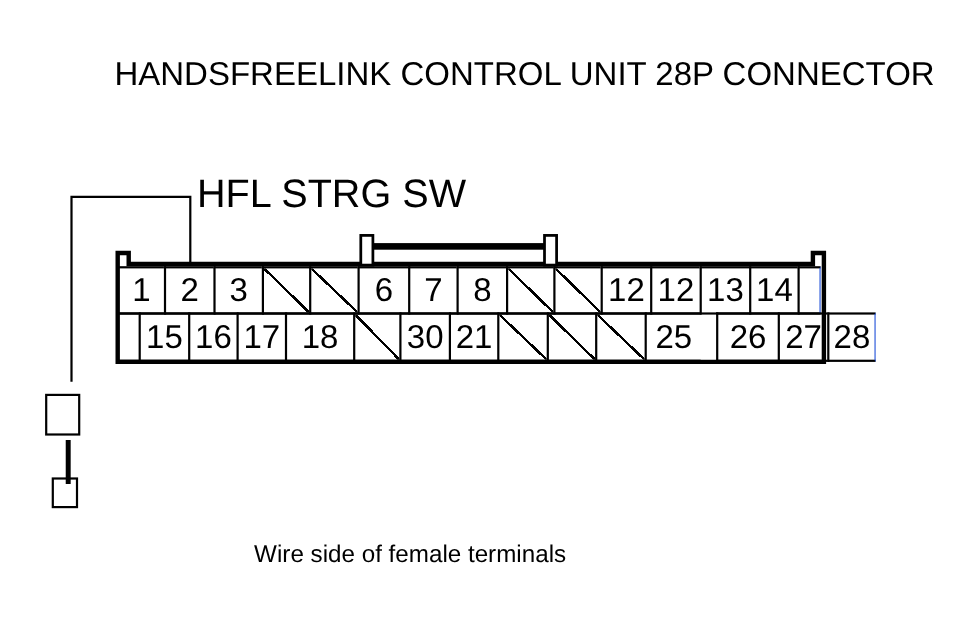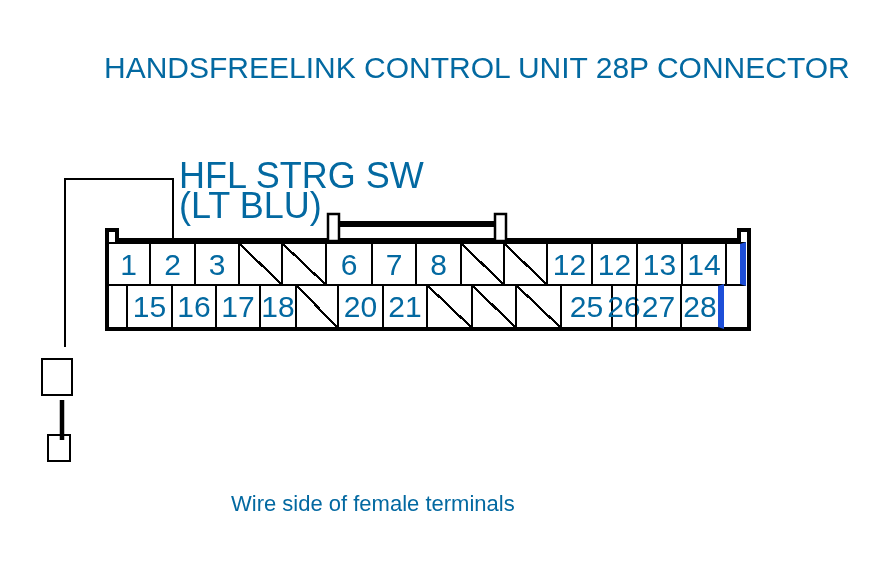--- a/index.html
+++ b/index.html
@@ -1,21 +1,21 @@
 <!DOCTYPE html>
 <html><head>
 <meta charset="utf-8">
 <style>
   html, body { margin: 0; padding: 0; background: #ffffff; }
   .canvas {
     position: relative;
     width: 880px;
     height: 580px;
     background: #ffffff;
-    color: #0369a1;
+    color: #000000;
     font-family: "Liberation Sans", "DejaVu Sans", sans-serif;
     overflow: hidden;
   }
   .art {
     position: absolute;
     left: 0; top: 0;
     width: 880px; height: 580px;
   }
   .title {
     position: absolute;
@@ -61,21 +61,21 @@
     border: 2px solid #000000;
     border-right: none;
     height: 100%;
     display: flex;
     align-items: center;
     justify-content: center;
     font-size: 30px;
     padding-top: 1px;
     background: transparent;
   }
-  .cell:last-child { border-right: 6px solid #1d4ed8; }
+  .cell:last-child { border-right: 1px solid #1d4ed8; }
   
   .cell.empty {
     background: linear-gradient(to top right,
       transparent calc(50% - 1.1px),
       #000000 calc(50% - 1.1px),
       #000000 calc(50% + 1.1px),
       transparent calc(50% + 1.1px));
   }
 </style>
 </head>
@@ -95,21 +95,20 @@
 
     <rect x="42" y="359" width="30" height="36" fill="#ffffff" stroke="#000000" stroke-width="2"></rect>
     <rect x="48" y="435" width="22" height="26" fill="#ffffff" stroke="#000000" stroke-width="2"></rect>
     <line x1="62" y1="400" x2="62" y2="440" stroke="#000000" stroke-width="4.5"></line>
   </svg>
 
   <div class="title">HANDSFREELINK CONTROL UNIT 28P CONNECTOR</div>
 
   <div class="wire-label">
     <div>HFL STRG SW</div>
-    <div>(LT BLU)</div>
   </div>
 
   <div class="pin-grid" id="connector-grid">
       <div class="pin-row row-0">
         <div class="cell pin" style="width: 43px;">1</div>
         <div class="cell pin" style="width: 45px;">2</div>
         <div class="cell pin" style="width: 44px;">3</div>
         <div class="cell empty" style="width: 43px;"></div>
         <div class="cell empty" style="width: 44px;"></div>
         <div class="cell pin" style="width: 46px;">6</div>
@@ -121,29 +120,29 @@
         <div class="cell pin" style="width: 45px;">12</div>
         <div class="cell pin" style="width: 45px;">13</div>
         <div class="cell pin" style="width: 44px;">14</div>
         <div class="cell blank" style="width: 21px;"></div>
       </div>
       <div class="pin-row row-1">
         <div class="cell blank" style="width: 20px;"></div>
         <div class="cell pin" style="width: 45px;">15</div>
         <div class="cell pin" style="width: 44px;">16</div>
         <div class="cell pin" style="width: 44px;">17</div>
-        <div class="cell pin" style="width: 36px;">18</div>
+        <div class="cell pin" style="width: 62px;">18</div>
         <div class="cell empty" style="width: 42px;"></div>
-        <div class="cell pin" style="width: 45px;">20</div>
+        <div class="cell pin" style="width: 45px;">30</div>
         <div class="cell pin" style="width: 44px;">21</div>
         <div class="cell empty" style="width: 45px;"></div>
         <div class="cell empty" style="width: 44px;"></div>
         <div class="cell empty" style="width: 45px;"></div>
         <div class="cell pin" style="width: 51px;">25</div>
-        <div class="cell pin" style="width: 24px;">26</div>
+        <div class="cell pin" style="width: 56px; margin-left: 14px;">26</div>
         <div class="cell pin" style="width: 45px;">27</div>
         <div class="cell pin" style="width: 44px;">28</div>
       </div>
     </div>
 
   <div class="caption">Wire side of female terminals</div>
 
 </div>
 
 </body></html>

